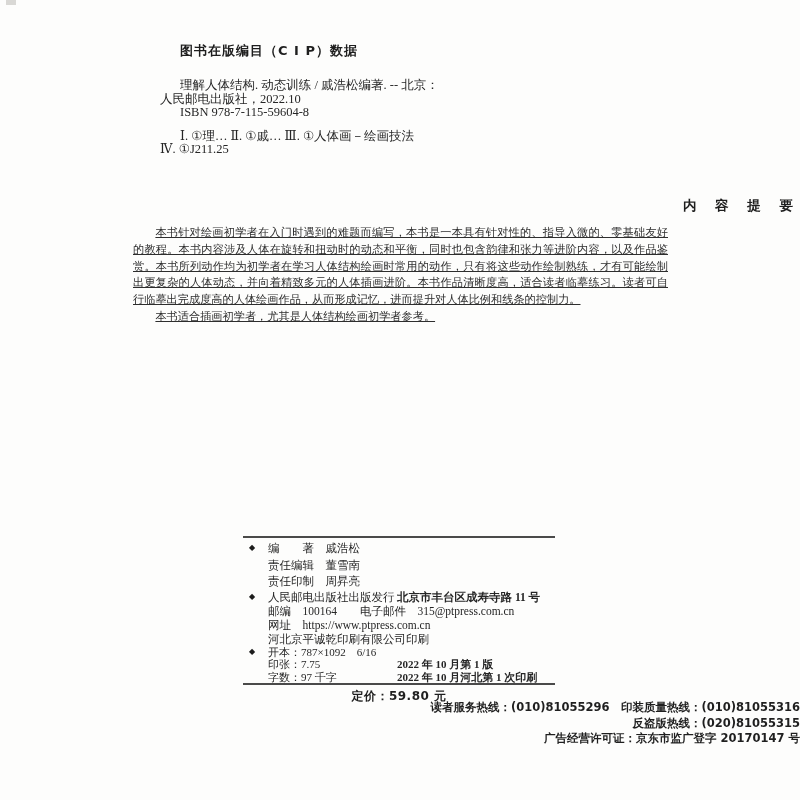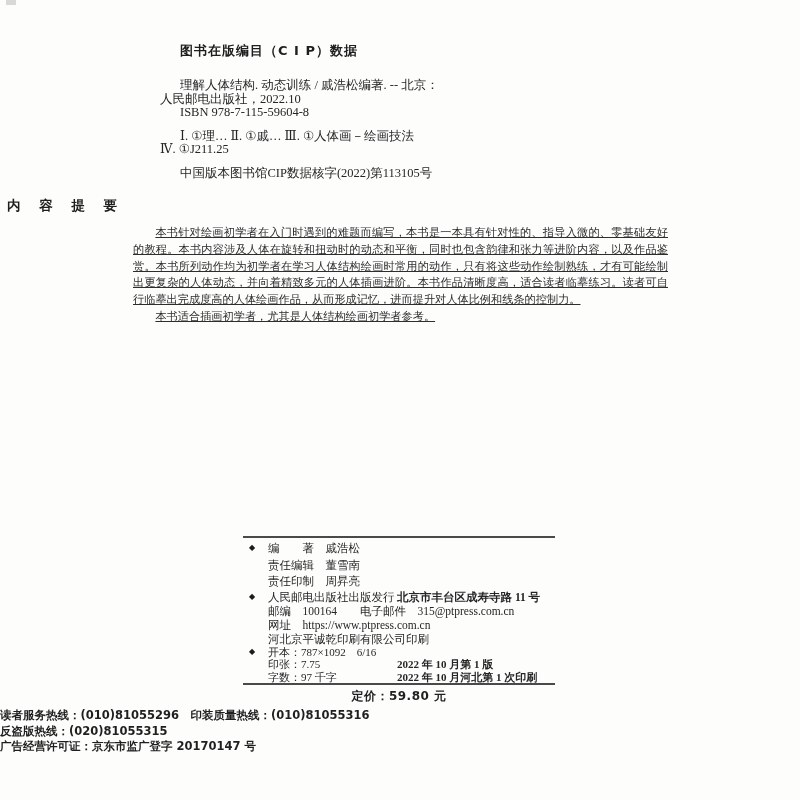--- a/index.html
+++ b/index.html
@@ -24,21 +24,21 @@
     margin-left:20px; letter-spacing:1px;
   }
   .cip-lines { margin-top:19px; font-size:12.5px; line-height:13.5px; color:#262626; }
   .cip-line { white-space:nowrap; }
   .indent { padding-left:20px; }
   .gap-top { margin-top:10px; }
 
   
   .summary-heading {
     position:absolute; left:0; top:197px; width:800px;
-    text-align:left;
+    text-align:right;
     font-family:"DejaVu Sans","Liberation Sans",sans-serif;
     font-weight:bold; font-size:13.5px; color:#1e1e1e;
     letter-spacing:7px; text-indent:7px;
   }
   .summary {
     position:absolute; left:133px; top:224px; width:535px;
     font-size:11.2px; line-height:16.8px; color:#2e2e2e;
     text-align:justify;
   }
   .summary p { margin:0; text-indent:2em;text-decoration:underline; }
@@ -62,41 +62,40 @@
   .c-price {
     text-align:center; padding:3px 0 2px 0;
     font-weight:bold; font-size:12px; color:#1f1f1f;
     font-family:"DejaVu Sans","Liberation Sans",sans-serif;
     letter-spacing:.5px;
   }
 
   
   .hotlines {
     position:absolute; left:0; top:700px; width:800px;
-    text-align:left;
+    text-align:right;
     font-family:"DejaVu Sans","Liberation Sans",sans-serif;
-    font-weight:bold; font-size:11.5px; line-height:15.6px; color:#1f1f1f;margin-top:8px;
+    font-weight:bold; font-size:11.5px; line-height:15.6px; color:#1f1f1f;
   }
 </style>
 </head>
 <body>
 
 <div class="page">
 
   <div class="scan-mark"></div>
 
   <div class="cip">
     <div class="cip-heading">图书在版编目（C I P）数据</div>
     <div class="cip-lines">
       <div class="cip-line indent">理解人体结构. 动态训练 / 戚浩松编著. -- 北京：</div>
       <div class="cip-line">人民邮电出版社，2022.10</div>
       <div class="cip-line indent">ISBN 978-7-115-59604-8</div>
       <div class="cip-line indent gap-top">Ⅰ. ①理… Ⅱ. ①戚… Ⅲ. ①人体画－绘画技法</div>
       <div class="cip-line">Ⅳ. ①J211.25</div>
-      <div class="cip-line indent gap-top">中国版本图书馆CIP数据核字(2022)第113105号</div>
     </div>
   </div>
 
   <div class="summary-heading">内 容 提 要</div>
   <div class="summary">
     <p>本书针对绘画初学者在入门时遇到的难题而编写，本书是一本具有针对性的、指导入微的、零基础友好的教程。本书内容涉及人体在旋转和扭动时的动态和平衡，同时也包含韵律和张力等进阶内容，以及作品鉴赏。本书所列动作均为初学者在学习人体结构绘画时常用的动作，只有将这些动作绘制熟练，才有可能绘制出更复杂的人体动态，并向着精致多元的人体插画进阶。本书作品清晰度高，适合读者临摹练习。读者可自行临摹出完成度高的人体绘画作品，从而形成记忆，进而提升对人体比例和线条的控制力。</p>
     <p>本书适合插画初学者，尤其是人体结构绘画初学者参考。</p>
   </div>
 
   <div class="colophon">

